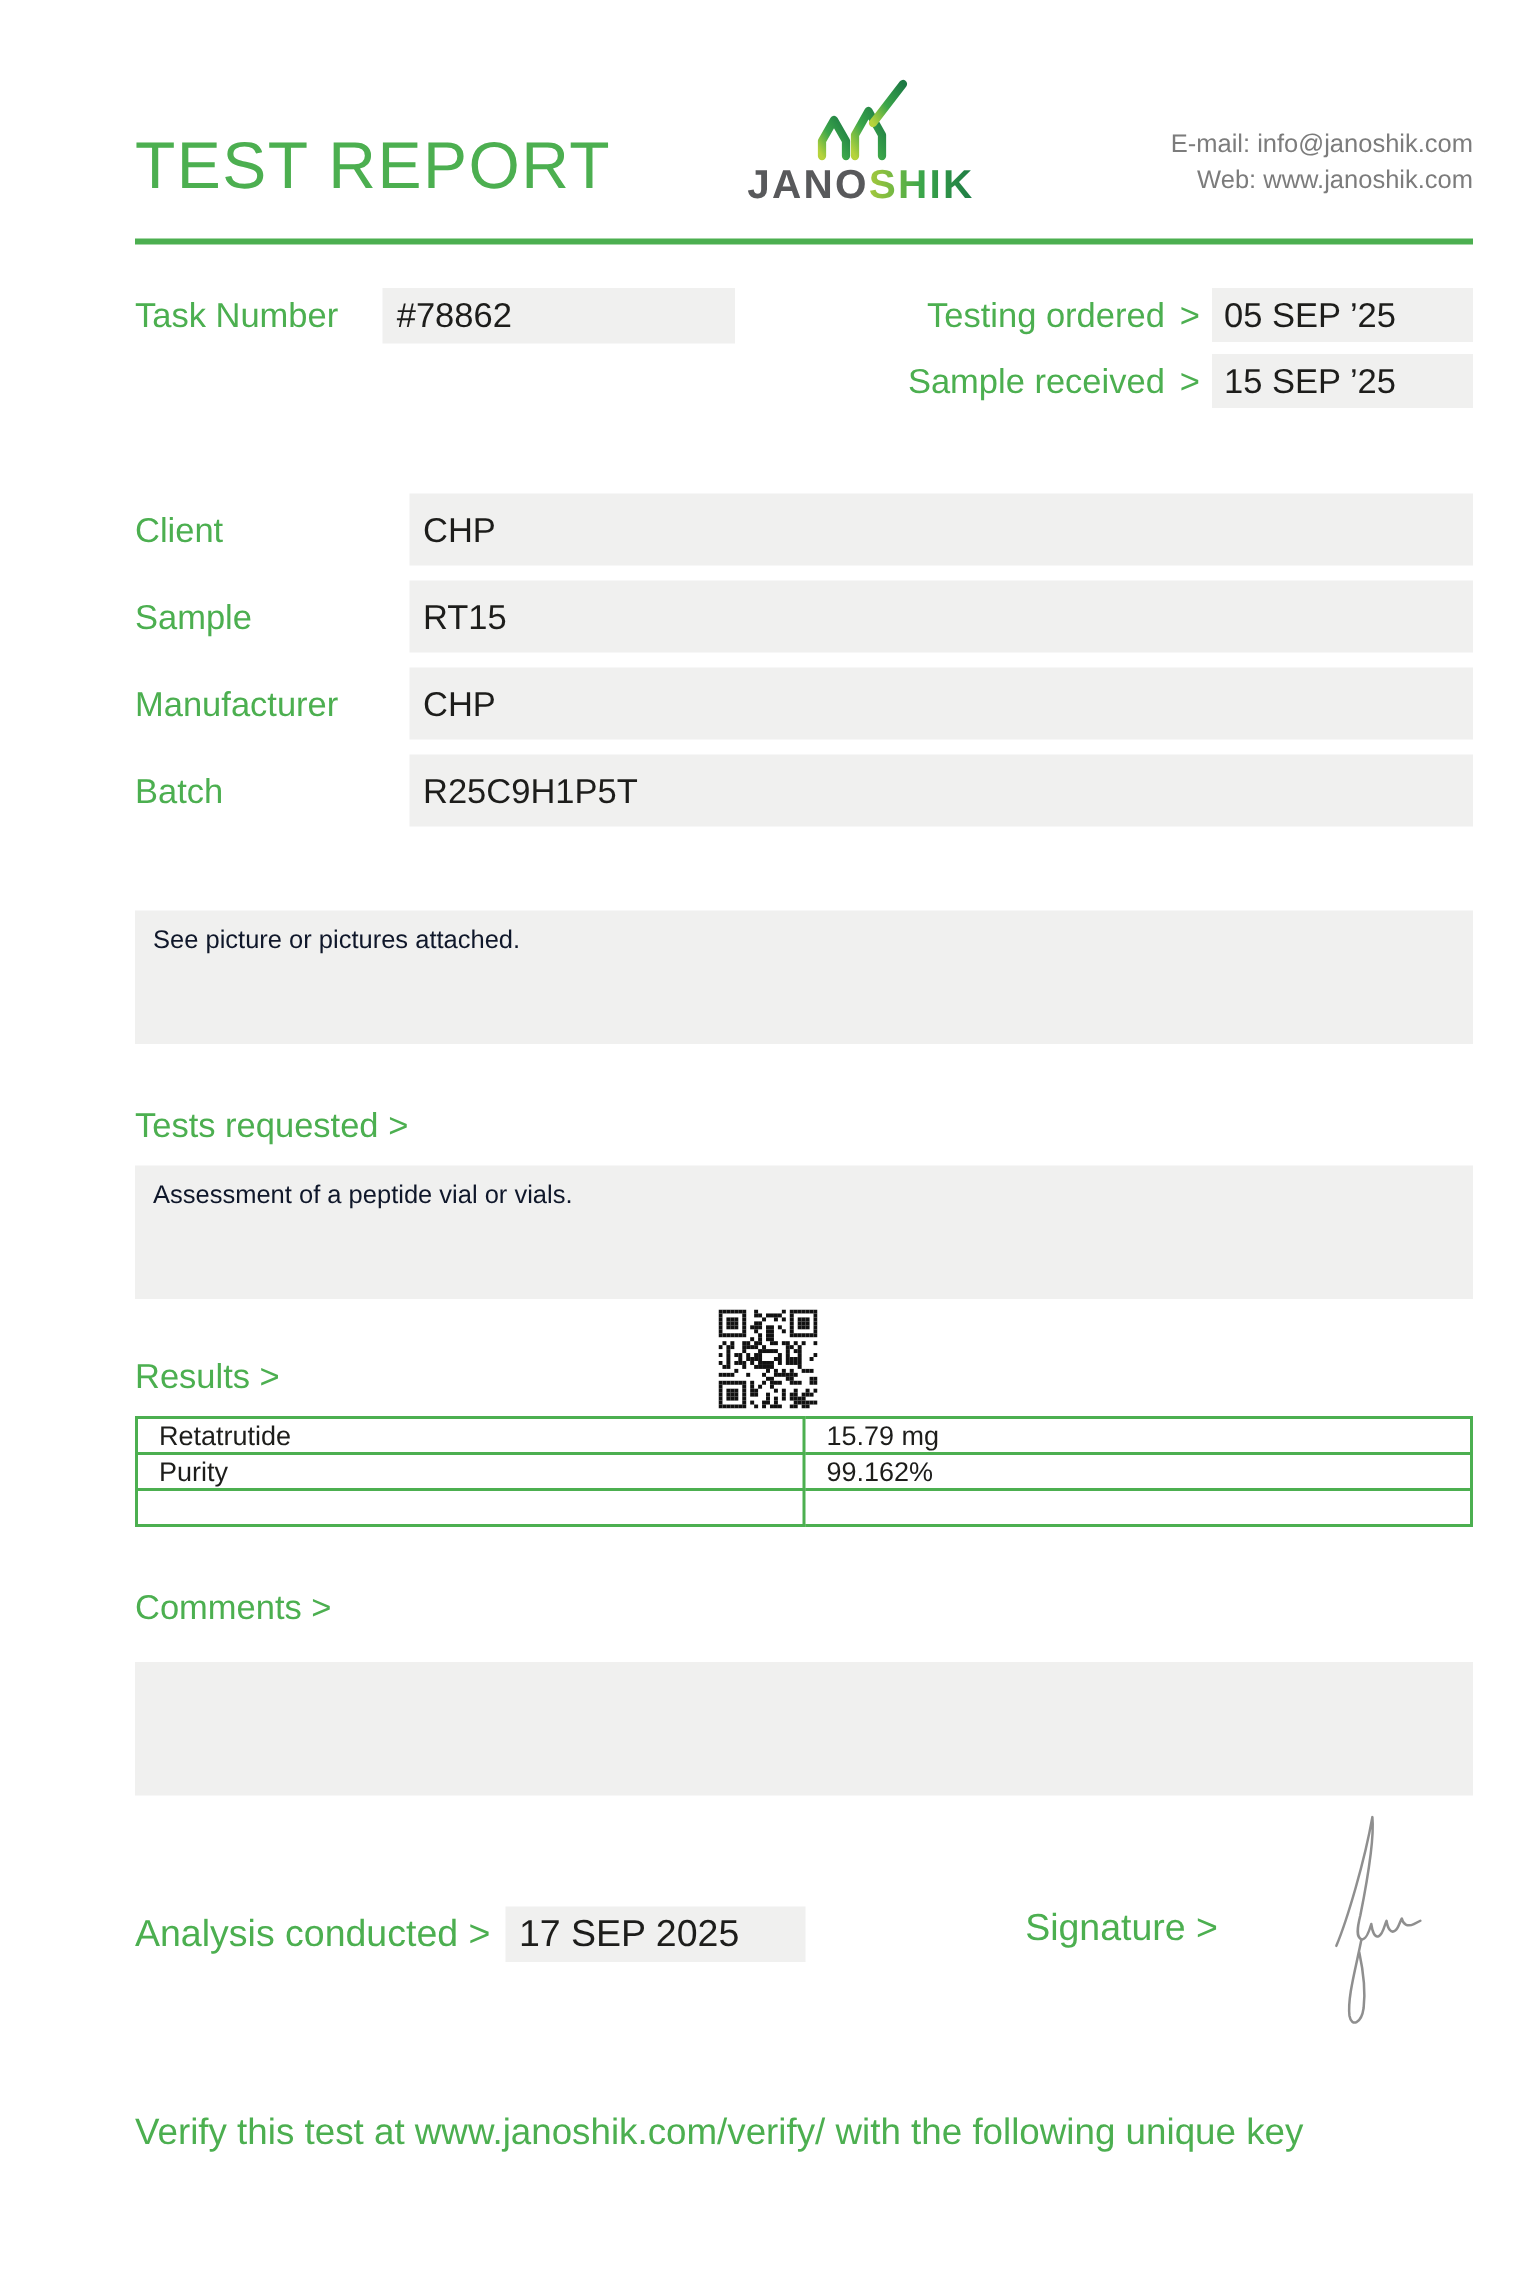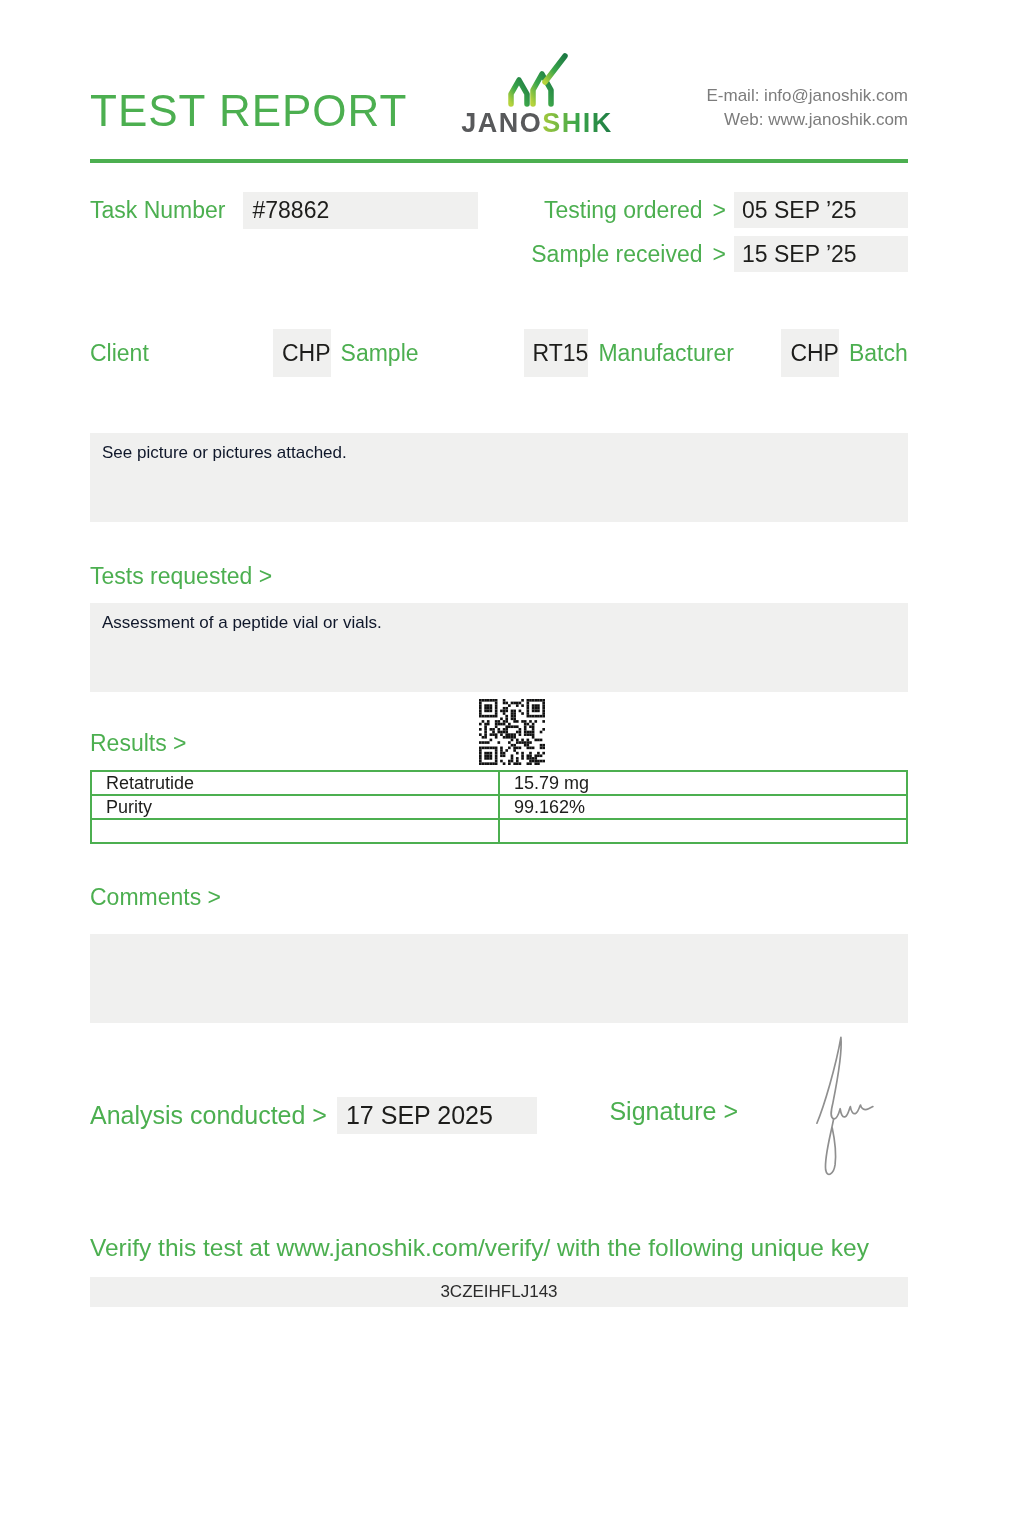--- a/index.html
+++ b/index.html
@@ -2,51 +2,51 @@
 <html><head>
 <meta charset="utf-8">
 <style>
   * { margin:0; padding:0; box-sizing:border-box; }
   html,body { background:#ffffff; }
   body {
     width:1024px; height:1524px; position:relative; overflow:hidden;
     font-family:"Liberation Sans", sans-serif; color:#1d1d1b;
   }
   .page { position:absolute; left:0; top:0; width:1024px; height:1524px; }
-  .content { padding:0 116px 0 90px; }
+  .content { padding:0 42px 0 90px; }
 
   
   .header { display:flex; justify-content:space-between; align-items:flex-end; padding-top:52px; }
   .h-title { font-size:44px; font-weight:500; color:#4caf50; letter-spacing:1px; line-height:1; padding-bottom:4px; }
   .h-logo { display:flex; flex-direction:column; align-items:center; margin-left:-40px; }
   .h-logo-icon { width:72px; height:56px; margin-bottom:2px; }
   .h-logo-text { font-size:27px; font-weight:bold; letter-spacing:1.5px; line-height:1; }
   .h-logo-text .jano { color:#58595b; }
   .h-logo-text .shik {
     background:linear-gradient(90deg,#a6c93c,#3ba64a,#1d7a44);
     -webkit-background-clip:text; background-clip:text; color:transparent;
   }
   .h-contact { text-align:right; font-size:17px; color:#7c7c7c; line-height:1.45; padding-bottom:4px; }
 
   .green-rule { border:none; border-top:4px solid #4caf50; margin-top:22px; }
 
   
   .meta-row { display:flex; justify-content:space-between; align-items:flex-start; margin-top:29px; }
   .task-group { display:flex; align-items:center; }
   .g-label { color:#4caf50; font-size:23px; white-space:nowrap; }
-  .task-box { width:235px; height:37px; background:#f0f0ef; margin-left:18px;
+  .task-box { width:235px; height:37px; background:#f0f0ef; margin-left:30px;
               display:flex; align-items:center; padding-left:9px; font-size:23px;text-align:center; }
   .dates-group { display:flex; flex-direction:column; gap:8px; }
   .date-line { display:flex; align-items:center; justify-content:flex-end; }
   .date-arrow { color:#4caf50; font-size:23px; margin:0 8px 0 10px; }
   .date-box { width:174px; height:36px; background:#f0f0ef;
               display:flex; align-items:center; padding-left:8px; font-size:23px; font-weight:500; }
 
   
-  .info-block { margin-top:57px; display:flex; flex-direction:row; gap:10px; }
+  .info-block { margin-top:57px; display:flex; flex-direction:column; gap:10px; }
   .info-row { display:flex; align-items:center; }
   .info-label { width:183px; color:#4caf50; font-size:23px; }
   .info-box { flex:1; height:48px; background:#f0f0ef;
               display:flex; align-items:center; padding-left:9px; font-size:23px; }
 
   
   .section-heading { color:#4caf50; font-size:23px; }
   .sec-desc { margin-top:56px; }
   .sec-tests { margin-top:41px; }
   .gray-area { margin-top:13px; height:89px; background:#f0f0ef;
@@ -488,16 +488,15 @@
       <div class="signature-group">
         <span class="g-label" style="font-size:25px;">Signature &gt;</span>
         <svg class="signature-svg" viewBox="0 0 110 210">
           <path d="M26 128 C36 104 52 50 59 10 C61 30 54 70 48 100 C45 112 44 120 49 122 C53 123 56 115 58 108 C59 115 61 121 65 119 C69 117 70 109 72 105 C73 112 76 117 80 114 C83 112 84 106 86 103 C87 108 91 111 97 108 L103 105"></path>
           <path d="M49 122 C44 148 36 175 38 192 C40 203 49 199 51 185 C53 168 50 148 47 134"></path>
         </svg>
       </div>
     </div>
 
     <div class="verify-line">Verify this test at www.janoshik.com/verify/ with the following unique key</div>
-    <div class="key-box">3CZEIHFLJ143</div>
 
   </div>
 </div>
 
 </body></html>

